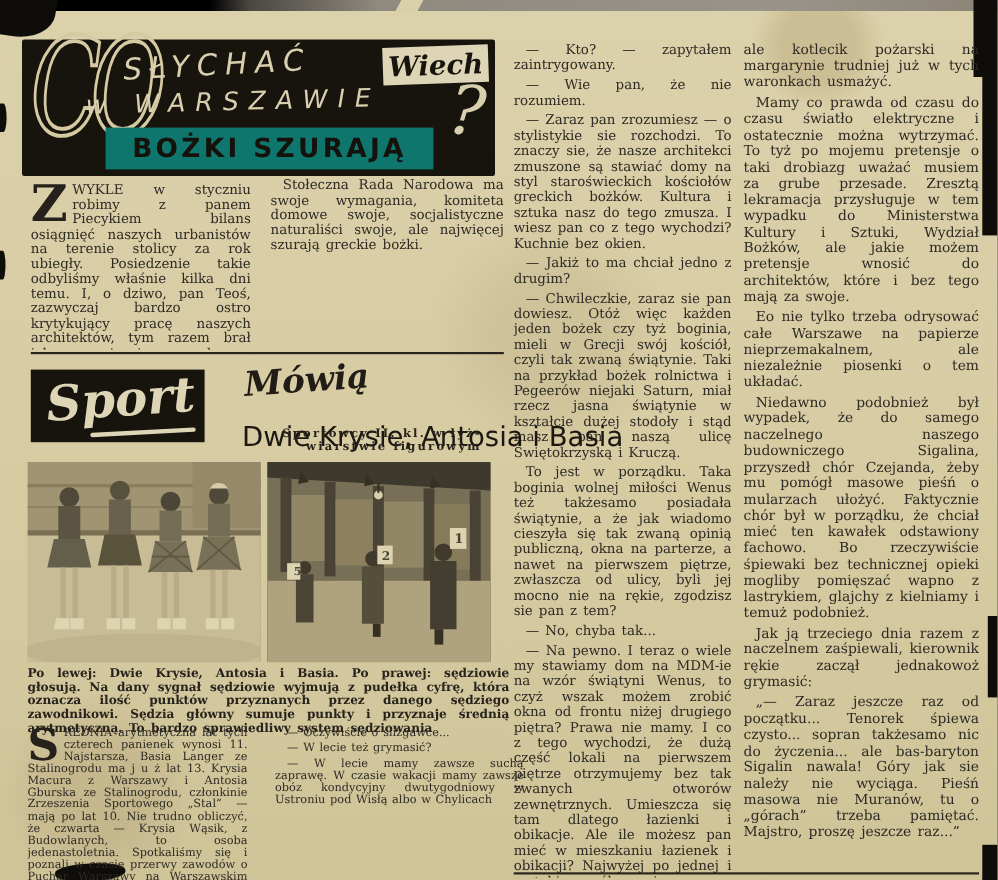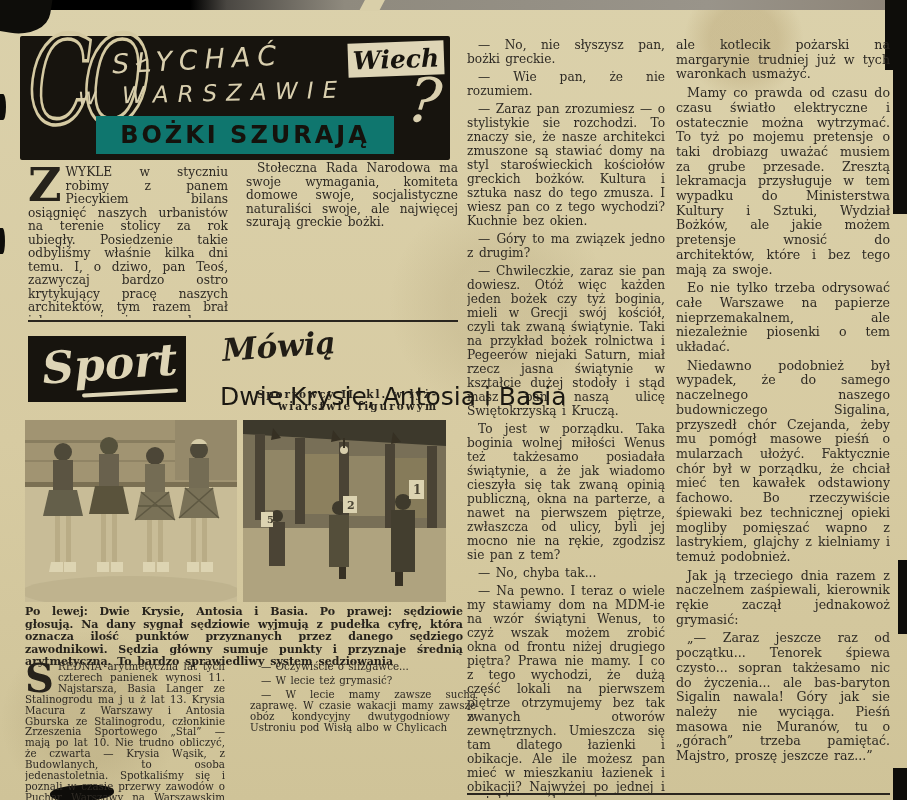--- a/index.html
+++ b/index.html
@@ -113,24 +113,24 @@
     <p><span class="dropcap">Z</span><span>WYKLE w styczniu robimy z panem Piecykiem bilans osiągnięć naszych urbanistów na terenie stolicy za rok ubiegły. Posiedzenie takie odbyliśmy właśnie kilka dni temu. I, o dziwo, pan Teoś, zazwyczaj bardzo ostro krytykujący pracę naszych architektów, tym razem brał ich energicznie w obronę, nawet przed delikatnymi moimi atakami:</span></p>
   </div>
 
   <div class="abs col colB">
     <p class="ind">Stołeczna Rada Narodowa ma swoje wymagania, komiteta domowe swoje, socjalistyczne naturaliści swoje, ale najwięcej szurają greckie bożki.</p>
   </div>
 
   <div class="abs rule rule1"></div>
 
   <div class="abs col colC">
-    <p class="ind">— No, nie słyszysz pan, bożki greckie.</p>
+    <p class="ind">— Kto? — zapytałem zaintrygowany.</p>
     <p class="ind">— Wie pan, że nie rozumiem.</p>
     <p class="ind">— Zaraz pan zrozumiesz — o stylistykie sie rozchodzi. To znaczy sie, że nasze architekci zmuszone są stawiać domy na styl staroświeckich kościołów greckich bożków. Kultura i sztuka nasz do tego zmusza. I wiesz pan co z tego wychodzi? Kuchnie bez okien.</p>
-    <p class="ind">— Góry to ma związek jedno z drugim?</p>
+    <p class="ind">— Jakiż to ma chciał jedno z drugim?</p>
     <p class="ind">— Chwileczkie, zaraz sie pan dowiesz. Otóż więc każden jeden bożek czy tyż boginia, mieli w Grecji swój kościół, czyli tak zwaną świątynie. Taki na przykład bożek rolnictwa i Pegeerów niejaki Saturn, miał rzecz jasna świątynie w kształcie dużej stodoły i stąd masz pan naszą ulicę Świętokrzyską i Kruczą.</p>
     <p class="ind">To jest w porządku. Taka boginia wolnej miłości Wenus też takżesamo posiadała świątynie, a że jak wiadomo cieszyła się tak zwaną opinią publiczną, okna na parterze, a nawet na pierwszem piętrze, zwłaszcza od ulicy, byli jej mocno nie na rękie, zgodzisz sie pan z tem?</p>
     <p class="ind">— No, chyba tak...</p>
     <p class="ind">— Na pewno. I teraz o wiele my stawiamy dom na MDM-ie na wzór świątyni Wenus, to czyż wszak możem zrobić okna od frontu niżej drugiego piętra? Prawa nie mamy. I co z tego wychodzi, że dużą część lokali na pierwszem piętrze otrzymujemy bez tak zwanych otworów zewnętrznych. Umieszcza się tam dlatego łazienki i obikacje. Ale ile możesz pan mieć w mieszkaniu łazienek i obikacji? Najwyżej po jednej i w taki sposób musisz pan na ślepej ścianie jeszcze cóś pomieścić. Umieszczamy tam kuchnie, których okna wychodzą nam na pokój sypialny.</p>
 
   </div>
 
   <div class="abs col colD">
     <p>ale kotlecik pożarski na margarynie trudniej już w tych waronkach usmażyć.</p>
     <p class="ind">Mamy co prawda od czasu do czasu światło elektryczne i ostatecznie można wytrzymać. To tyż po mojemu pretensje o taki drobiazg uważać musiem za grube przesade. Zresztą lekramacja przysługuje w tem wypadku do Ministerstwa Kultury i Sztuki, Wydział Bożków, ale jakie możem pretensje wnosić do architektów, które i bez tego mają za swoje.</p>

